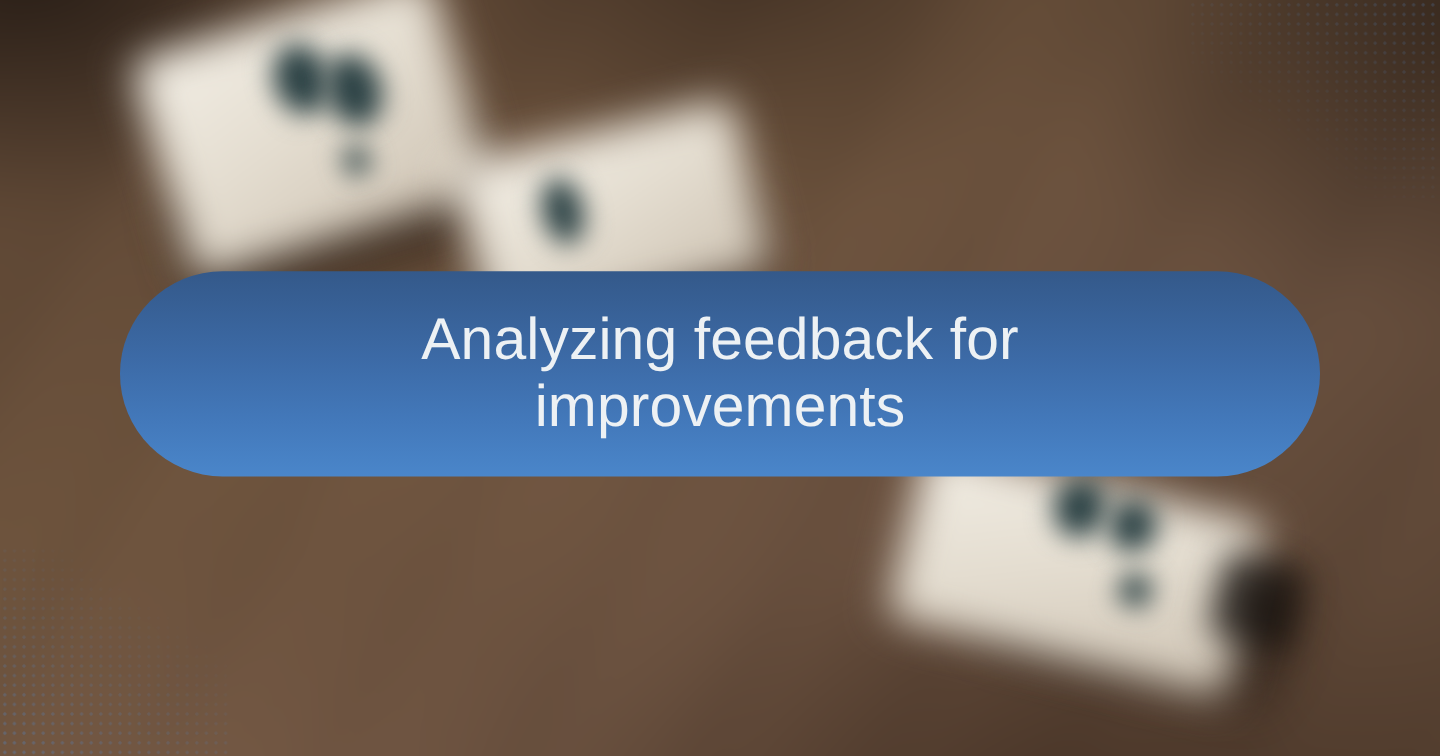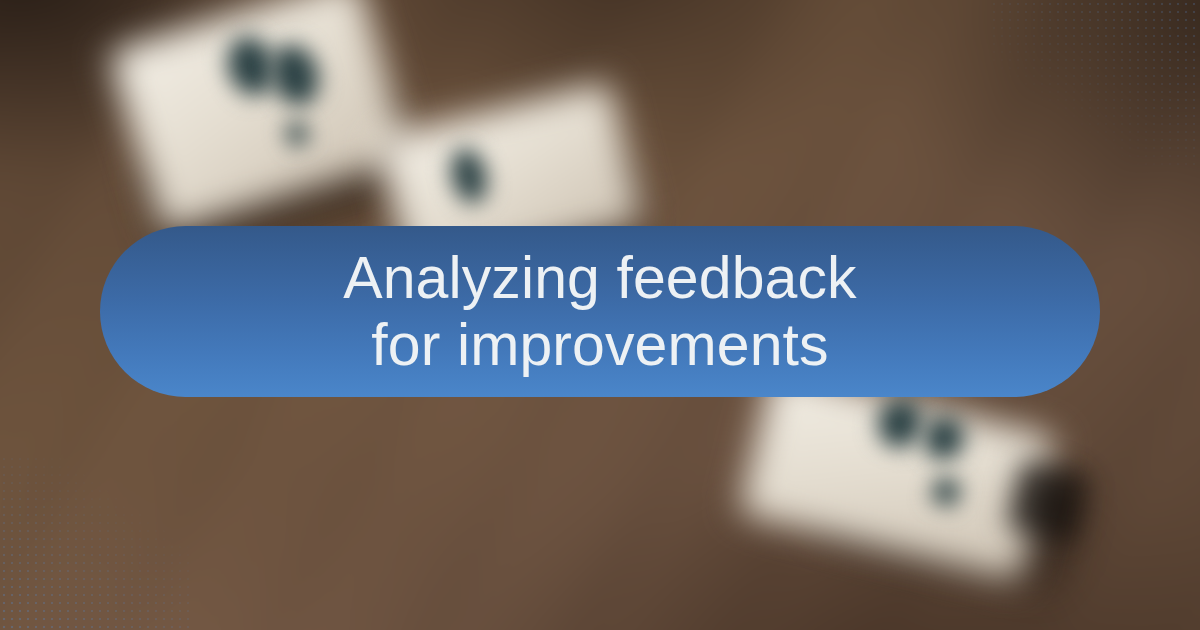--- a/index.html
+++ b/index.html
@@ -133,21 +133,21 @@
     background: linear-gradient(180deg, #34598a 0%, #3c6aa6 42%, #4379bb 74%, #4a86ca 100%);
     display: flex;
     align-items: center;
     justify-content: center;
     box-sizing: border-box;
     padding: 0 60px;
   }
   #title-text {
     margin: 0;
     color: #edf1f4;
-    font-size: 59px;
+    font-size: 49px;
     font-weight: 400;
     line-height: 1.13;
     text-align: center;
     letter-spacing: 0.1px;
     max-width: 560px;
     font-family: "Liberation Sans", "DejaVu Sans", sans-serif;
   }
 </style>
 </head>
 <body>

